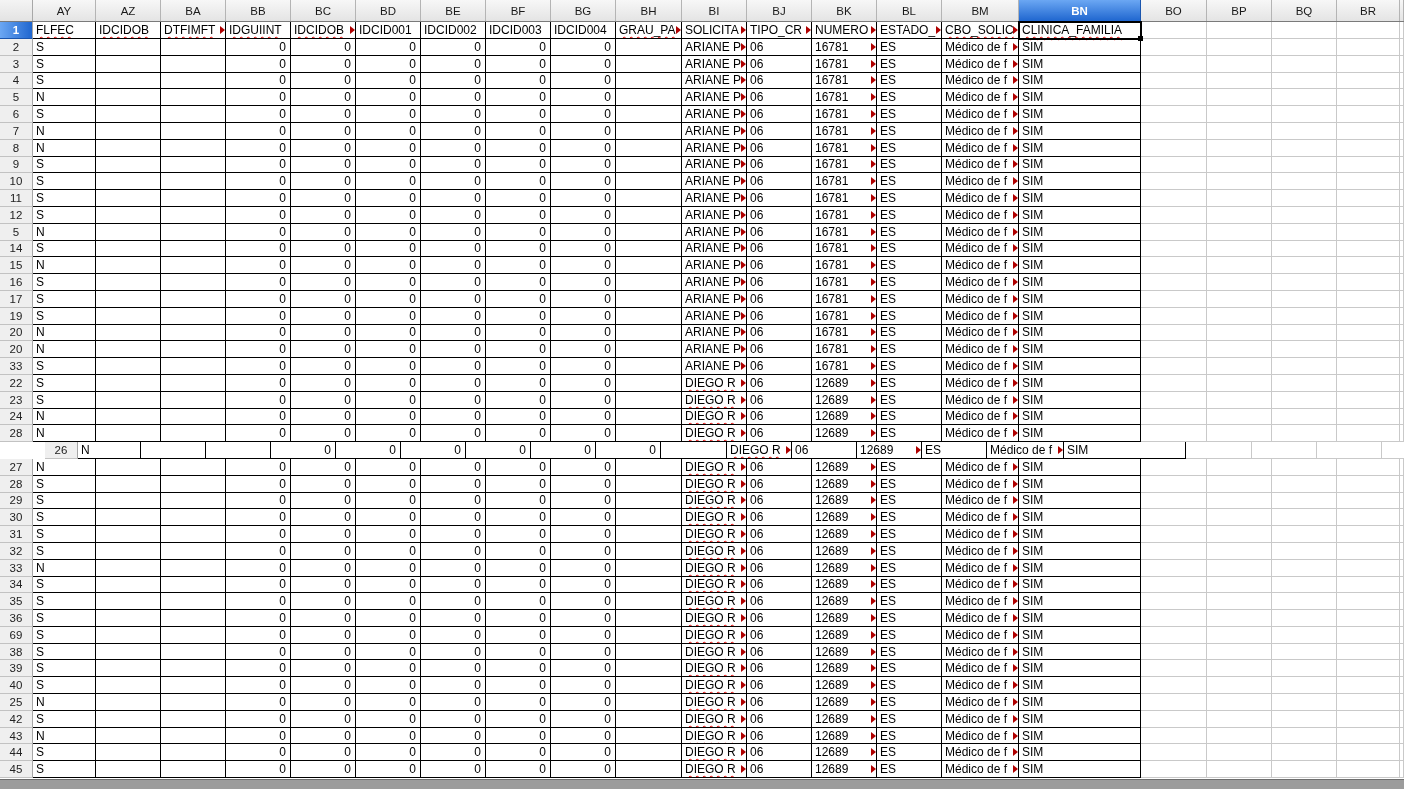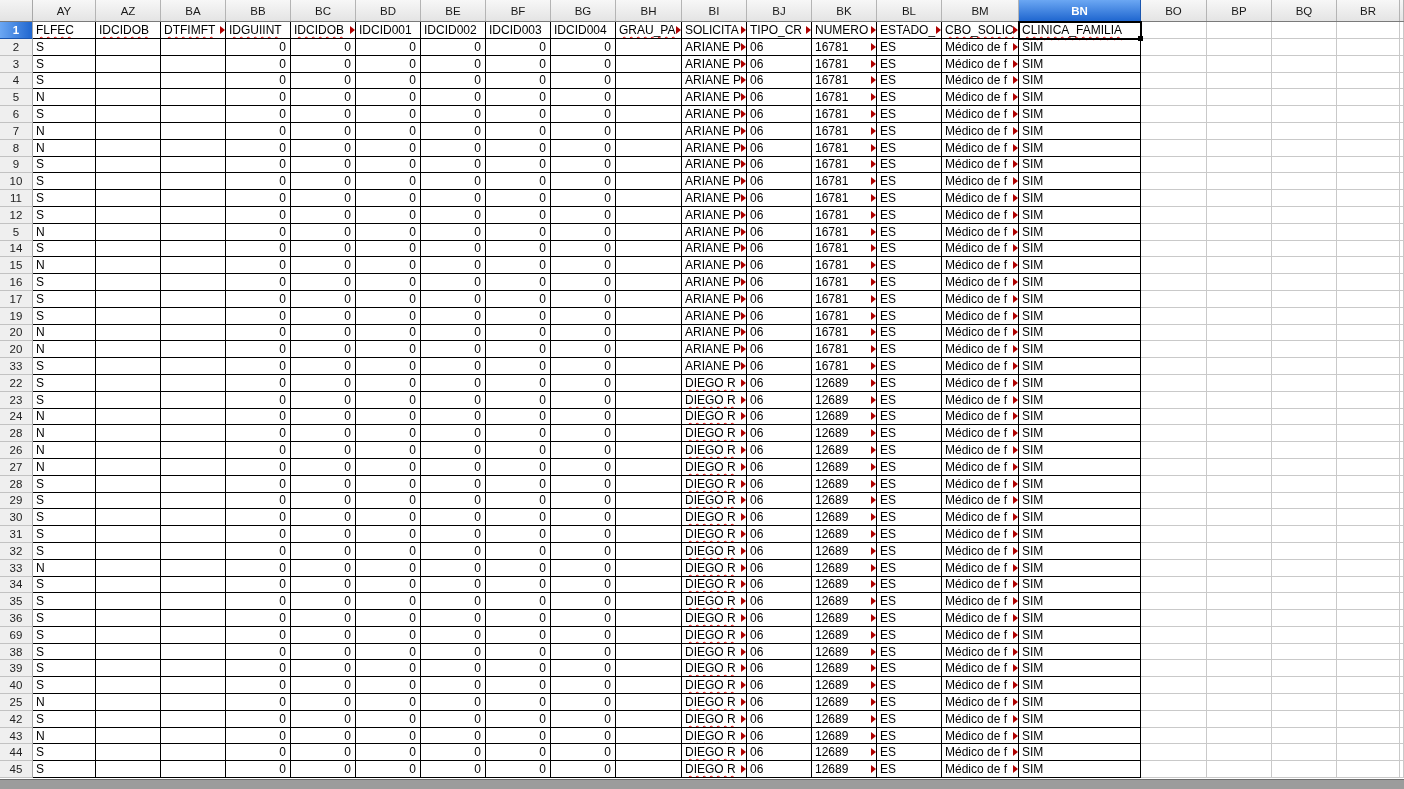--- a/index.html
+++ b/index.html
@@ -1529,21 +1529,21 @@
         </div>
         <div class="c txt" style="width: 122px;">
           <span>SIM</span>
         </div>
         <div class="c e" style="width: 66px;"></div>
         <div class="c e" style="width: 65px;"></div>
         <div class="c e" style="width: 65px;"></div>
         <div class="c e" style="width: 63px;"></div>
         <div class="c e" style="width: 4px;"></div>
       </div>
-      <div class="row" style="height: 16.8px;">
+      <div class="row" style="height: 16.8px; padding-left: 45px;">
         <div class="rh">
           <span>26</span>
         </div>
         <div class="c txt" style="width: 63px;">
           <span>N</span>
         </div>
         <div class="c" style="width: 65px;"></div>
         <div class="c" style="width: 65px;"></div>
         <div class="c num" style="width: 65px;">
           <span>0</span>

